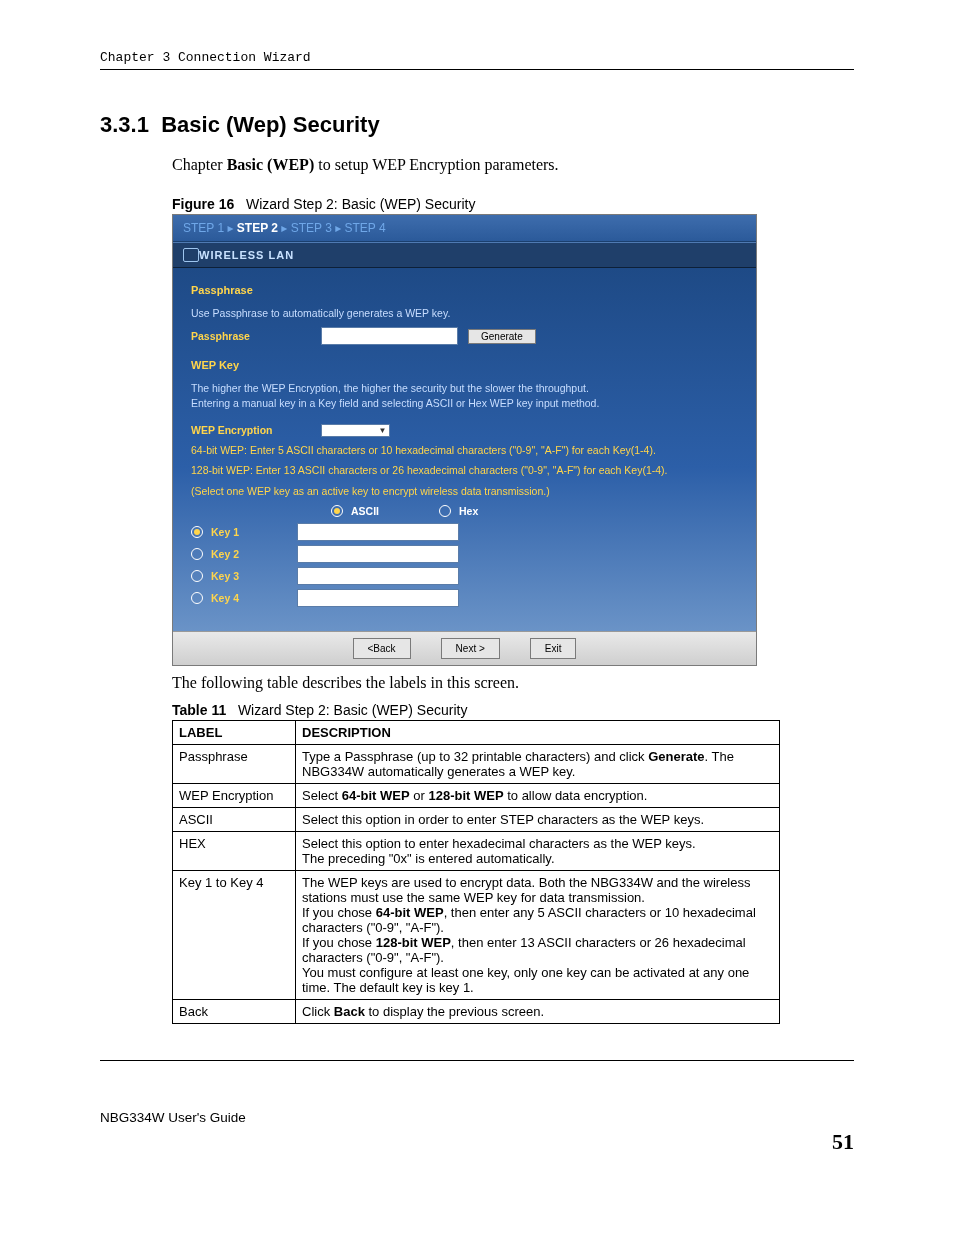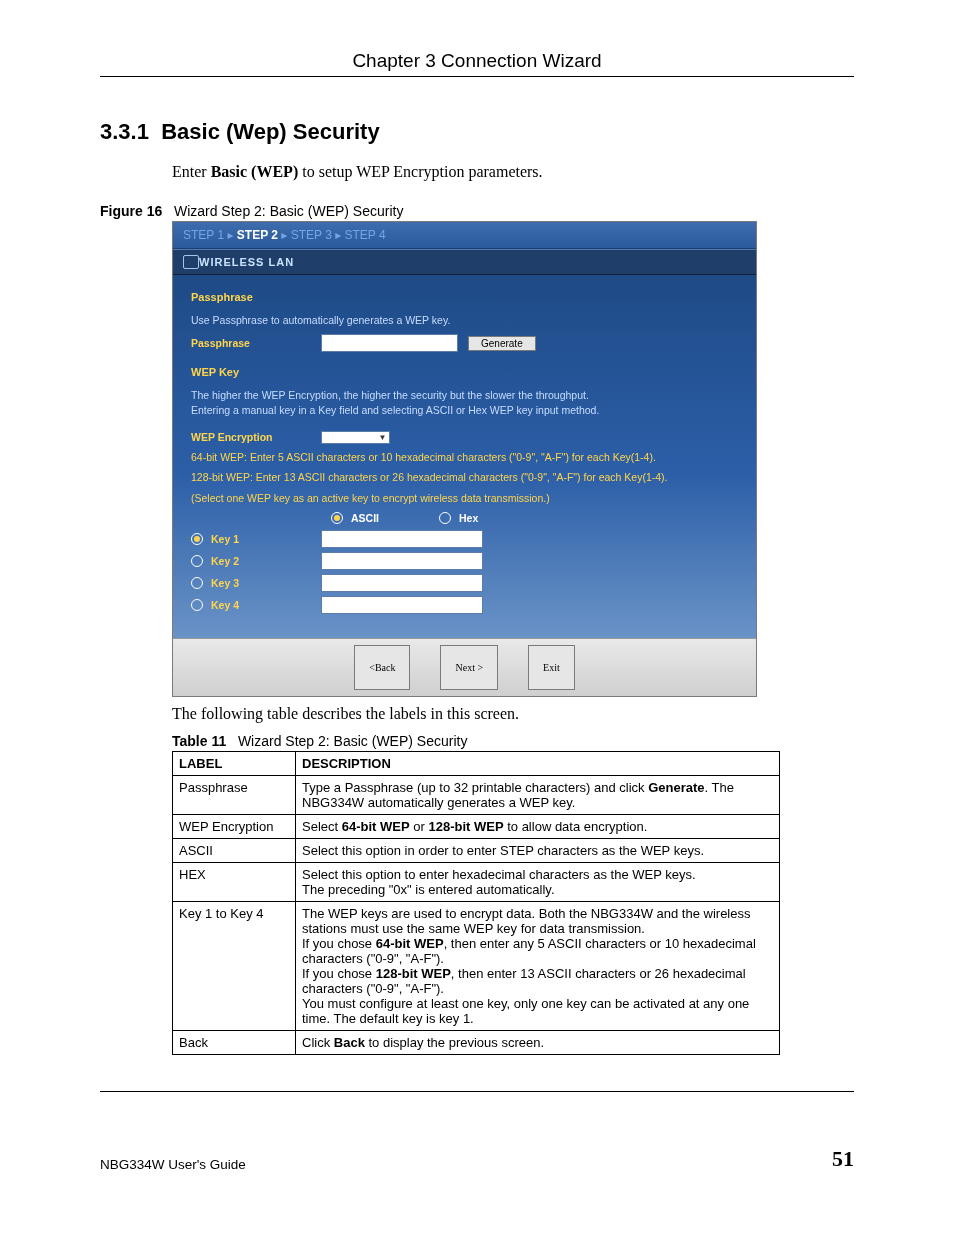--- a/index.html
+++ b/index.html
@@ -10,41 +10,42 @@
     width: 954px;
   }
   .page {
     padding: 50px 100px 40px 100px;
   }
   .header-line {
     border-bottom: 1.5px solid #000;
     margin-bottom: 6px;
   }
   .chapter {
-    text-align: center;
-    font-family: Liberation Sans, sans-serif;
-    font-size: 19px;
+    text-align: left;
+    font-family: Liberation Mono, monospace;
+    font-size: 13px;
     margin-bottom: 4px;
   }
   .section-title {
     font-family: Arial, sans-serif;
     font-weight: bold;
     font-size: 22px;
     margin-top: 42px;
     margin-bottom: 18px;
   }
   .intro {
     font-size: 16px;
     margin-left: 72px;
     margin-bottom: 22px;
   }
   .intro b { font-family: "Times New Roman", serif; }
   .fig-caption {
     font-family: Arial, sans-serif;
     font-size: 14px;
+    margin-left: 72px;
     margin-bottom: 2px;
   }
   .fig-caption b { font-weight: bold; }
   
   .shot {
     width: 583px;
     margin-left: 72px;
     border: 1px solid #7a7a7a;
     font-family: Tahoma, Arial, sans-serif;
     font-size: 11px;
@@ -94,72 +95,72 @@
   }
   .sel {
     background:#fff; border:1px solid #5a7ca8; padding:0 2px; font-size:10px;
     display:inline-flex; align-items:center; gap:4px;
   }
   .sel::after{content:"▼"; font-size:8px; color:#333;}
   .yellow-ins { color:#ffd54b; font-size:10.5px; line-height:1.4; margin:6px 0; }
   .radio { width:10px;height:10px;border-radius:50%;border:1px solid #fff;display:inline-block;vertical-align:middle;margin-right:4px;position:relative;}
   .radio.sel-on::after{content:"";position:absolute;inset:2px;background:#ffd54b;border-radius:50%;}
   .keyrow { display:flex; align-items:center; margin:4px 0; }
-  .keyrow .klabel{ color:#ffd54b; font-weight:bold; width:130px; display:flex;align-items:center;gap:4px;font-size:10.5px;}
+  .keyrow .klabel{ color:#ffd54b; font-weight:bold; width:106px; display:flex;align-items:center;gap:4px;font-size:10.5px;}
   .keyrow .tf{width:160px;}
   .format-row{display:flex;gap:60px;margin:4px 0 6px 140px;color:#fff;font-size:10.5px;font-weight:bold;}
   .format-row span{display:flex;align-items:center;gap:4px;}
   .shot-footer {
     background: linear-gradient(#e9e9e9,#cfcfcf);
     padding:6px; text-align:center;
     display:flex; justify-content:center; gap:30px;
     border-top:1px solid #999;
   }
-  .shot-footer .btn{padding:16px 14px;font-family:Liberation Serif, serif;}
+  .shot-footer .btn{padding:4px 14px;}
   .after-shot { font-size:16px; margin-left:72px; margin-top:8px; margin-bottom:10px;}
   .tbl-caption { font-family: Arial,sans-serif; font-size:14px; margin-left:72px; margin-bottom:2px;}
   table.desc {
     border-collapse: collapse;
     margin-left:72px;
     width: 608px;
     font-family: Arial, sans-serif;
     font-size: 13px;
   }
   table.desc th, table.desc td {
     border: 1px solid #000;
     padding: 4px 6px;
     vertical-align: top;
     text-align: left;
   }
   table.desc th { font-weight:bold; }
   table.desc td:first-child { width:110px; }
   .right-align { text-align:right; }
   .footer {
-    display:flex; justify-content:space-between; align-items:flex-end;
+    display:flex; justify-content:space-between; align-items:center;
     margin-top: 36px;
     border-top: 1.5px solid #000;
-    padding-top: 6px;
+    padding-top: 20px;
   }
   .footer .guide { font-family: Arial,sans-serif; font-size:13.5px; }
   .footer .pnum { font-family: Liberation Serif, serif; font-size:22px; font-weight:bold;margin-top:48px; }
 </style>
 </head>
 <body>
 
 <div class="page">
   <div class="chapter">Chapter 3 Connection Wizard</div>
   <div class="header-line"></div>
 
   <div class="section-title">
     <span>3.3.1</span>
     &nbsp;<span>Basic (Wep) Security</span>
   </div>
 
   <p class="intro">
-    <span>Enter </span><b>Basic (WEP)</b><span> to setup WEP Encryption parameters.</span>
+    <span>Chapter </span><b>Basic (WEP)</b><span> to setup WEP Encryption parameters.</span>
   </p>
 
   <div class="fig-caption">
     <b>Figure 16</b>&nbsp;&nbsp;&nbsp;<span>Wizard Step 2: Basic (WEP) Security</span>
   </div>
 
   <div class="shot">
     <div class="steps" id="steps-row"><span>STEP 1</span><span> ▸ </span><span class="active">STEP 2</span><span> ▸ </span><span>STEP 3</span><span> ▸ </span><span>STEP 4</span></div>
     <div class="wlan-bar">
       <span class="wlan-icon"></span>

